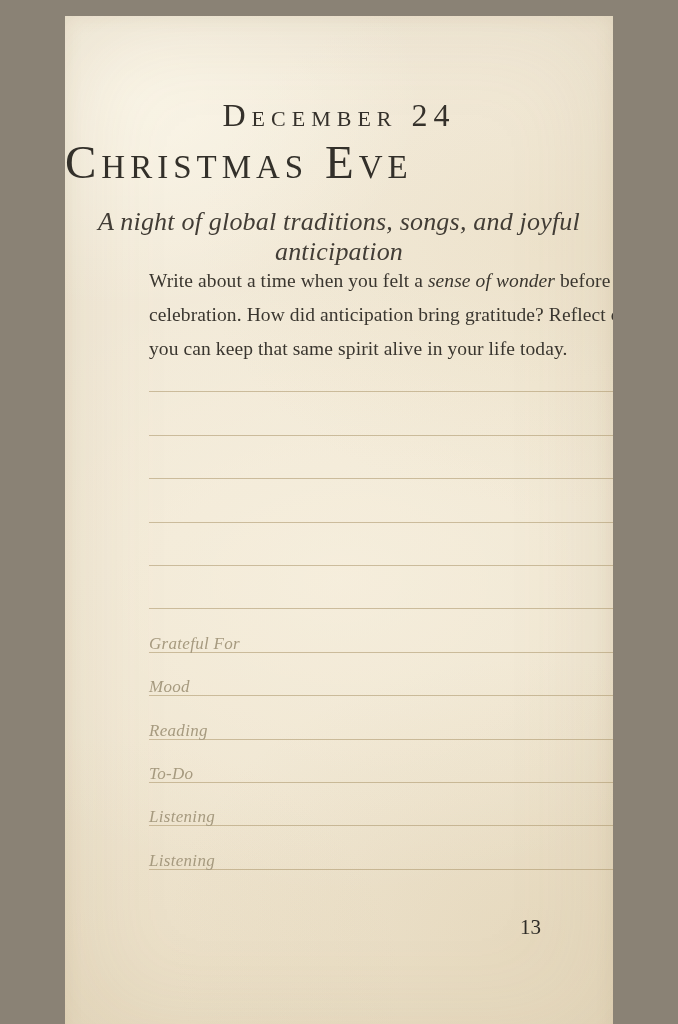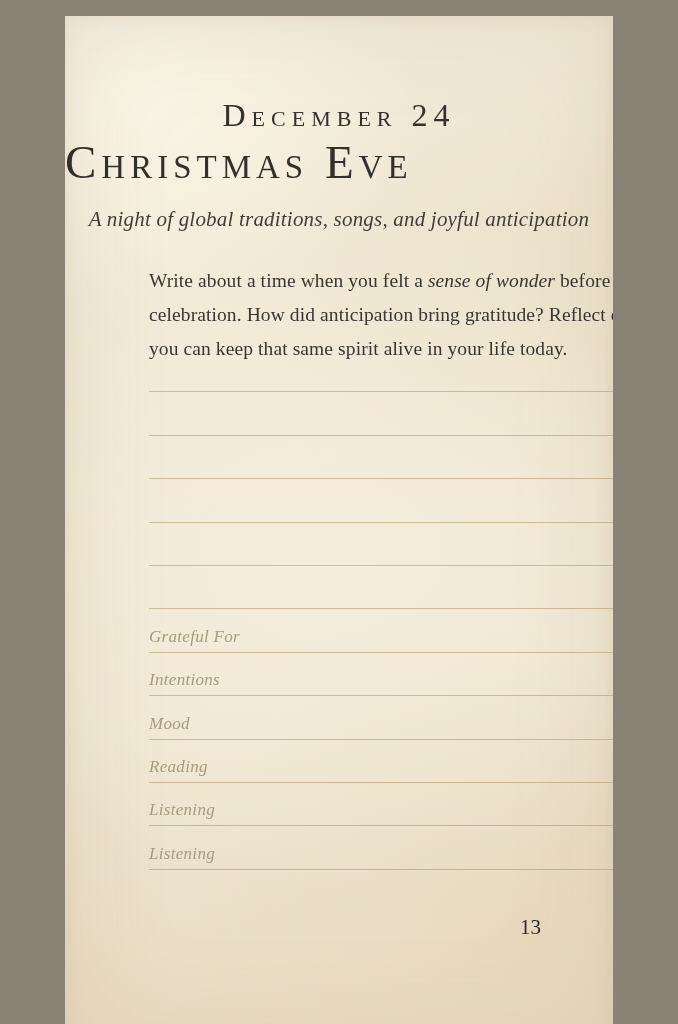--- a/index.html
+++ b/index.html
@@ -43,21 +43,21 @@
     color: #33302a;
     font-weight: 400;
     line-height: 1.1;
   }
 
   .subtitle {
     position: absolute;
     top: 191px; left: 0; width: 100%;
     text-align: center;
     font-style: italic;
-    font-size: 21px;
+    font-size: 26px;
     letter-spacing: 0.2px;
     color: #423d36;
   }
 
   .prompt {
     position: absolute;
     top: 248px; left: 84px; width: 522px;
     margin: 0;
     font-size: 19.5px;
     line-height: 34px;
@@ -69,21 +69,20 @@
 
   .entry-lines {
     position: absolute;
     top: 333px; left: 84px; width: 517px;
   }
   .row {
     height: 43.4px;
     border-bottom: 1px solid rgba(170,148,104,0.55);
     display: flex;
     align-items: flex-end;
-    padding-bottom: 7px;
   }
   .section-label {
     font-style: italic;
     font-size: 17px;
     letter-spacing: 0.3px;
     color: #a69a7f;
     line-height: 1;
   }
 
   .page-number {
@@ -113,27 +112,27 @@
         <div class="row"></div>
         <div class="row"></div>
         <div class="row"></div>
         <div class="row"></div>
       </div>
     <div>
         <div class="row">
           <span class="section-label">Grateful For</span>
         </div>
         <div class="row">
-          <span class="section-label">Intentions</span>
-        </div>
-        <div class="row">
           <span class="section-label">Mood</span>
         </div>
         <div class="row">
           <span class="section-label">Reading</span>
+        </div>
+        <div class="row">
+          <span class="section-label">To-Do</span>
         </div>
         <div class="row">
           <span class="section-label">Listening</span>
         </div>
         <div class="row">
           <span class="section-label">Listening</span>
         </div>
       </div>
   </div>
 

